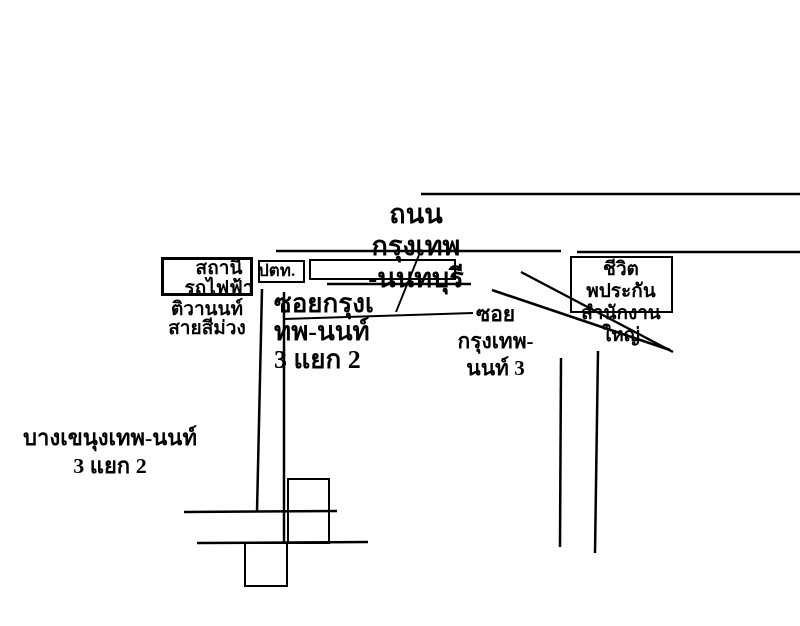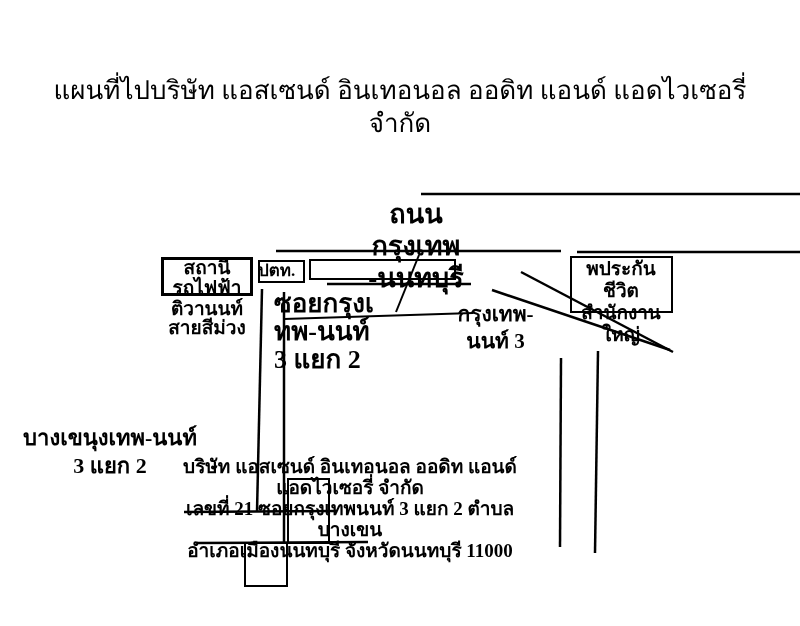--- a/index.html
+++ b/index.html
@@ -24,42 +24,38 @@
   .lbl { position: absolute; }
   .lbl div { white-space: nowrap; font-weight: bold; }
   .center { text-align: center; }
   .box {
     position: absolute;
     border: 2px solid #000;
     box-sizing: border-box;
     background: transparent;
   }
   .station-box { left: 161px; top: 257px; width: 92px; height: 39px; border-width: 3px; }
-  .station-text { left: 161px; top: 258px; width: 92px; font-size: 19px; line-height: 20px; }
+  .station-text { left: 161px; top: 258px; width: 92px; font-size: 19px; line-height: 20px; padding-left: 12px; }
   .station-sub { left: 148px; top: 299px; width: 118px; font-size: 19px; line-height: 19px; }
   .ptt-box { left: 258px; top: 260px; width: 47px; height: 23px; }
   .ptt-text { left: 258px; top: 261px; width: 26px; font-size: 17px; line-height: 20px; }
   .empty-box { left: 309px; top: 259px; width: 147px; height: 21px; }
   .ins-box { left: 570px; top: 256px; width: 103px; height: 57px; }
   .ins-text { left: 562px; top: 258px; width: 118px; font-size: 19px; line-height: 22px; }
   .thanon { left: 345px; top: 198px; width: 142px; font-size: 27px; line-height: 32px; }
   .soi-mid-left { left: 274px; top: 290px; width: 105px; font-size: 26px; line-height: 28px; text-align: left; }
   .soi-mid-center { left: 438px; top: 301px; width: 115px; font-size: 21px; line-height: 27px; }
   .soi-bottom-left { left: 12px; top: 424px; width: 196px; font-size: 22px; line-height: 28px; }
   .company { left: 170px; top: 456px; width: 360px; font-size: 19px; line-height: 21px; }
 </style>
 </head>
 <body>
 
 <div class="page">
 
-  <div class="title">
-    <div>แผนที่ไปบริษัท แอสเซนด์ อินเทอนอล ออดิท แอนด์ แอดไวเซอรี่</div>
-    <div>จำกัด</div>
-  </div>
 
   <svg class="lines" width="800" height="626" viewBox="0 0 800 626">
     <g stroke="#000000" fill="none">
       <line x1="421" y1="194" x2="800" y2="194" stroke-width="2.5"></line>
       <line x1="276" y1="251" x2="561" y2="251" stroke-width="2.5"></line>
       <line x1="577" y1="252" x2="800" y2="252" stroke-width="2.5"></line>
       <line x1="327" y1="284" x2="471" y2="284" stroke-width="2.5"></line>
       <line x1="419" y1="255" x2="396" y2="312" stroke-width="2"></line>
       <line x1="284" y1="319" x2="473" y2="313" stroke-width="2"></line>
       <line x1="521" y1="272" x2="673" y2="352" stroke-width="2.5"></line>
@@ -87,49 +83,43 @@
 
   <div class="box ptt-box"></div>
   <div class="lbl center ptt-text">
     <div>ปตท.</div>
   </div>
 
   <div class="box empty-box"></div>
 
   <div class="box ins-box"></div>
   <div class="lbl center ins-text">
+    <div>ชีวิต</div>
     <div>พประกัน</div>
-    <div>ชีวิต</div>
     <div>สำนักงาน</div>
     <div>ใหญ่</div>
   </div>
 
   <div class="lbl center thanon">
     <div>ถนน</div>
     <div>กรุงเทพ</div>
     <div>-นนทบุรี</div>
   </div>
 
   <div class="lbl soi-mid-left">
     <div>ซอยกรุงเ</div>
     <div>ทพ-นนท์</div>
     <div>3 แยก 2</div>
   </div>
 
   <div class="lbl center soi-mid-center">
+    <div>ซอย</div>
     <div>กรุงเทพ-</div>
     <div>นนท์ 3</div>
   </div>
 
   <div class="lbl center soi-bottom-left">
     <div>บางเขนุงเทพ-นนท์</div>
     <div>3 แยก 2</div>
   </div>
 
-  <div class="lbl center company">
-    <div>บริษัท แอสเซนด์ อินเทอนอล ออดิท แอนด์</div>
-    <div>แอดไวเซอรี่ จำกัด</div>
-    <div>เลขที่ 21 ซอยกรุงเทพนนท์ 3 แยก 2 ตำบล</div>
-    <div>บางเขน</div>
-    <div>อำเภอเมืองนนทบุรี จังหวัดนนทบุรี 11000</div>
-  </div>
 
 </div>
 
 </body></html>

